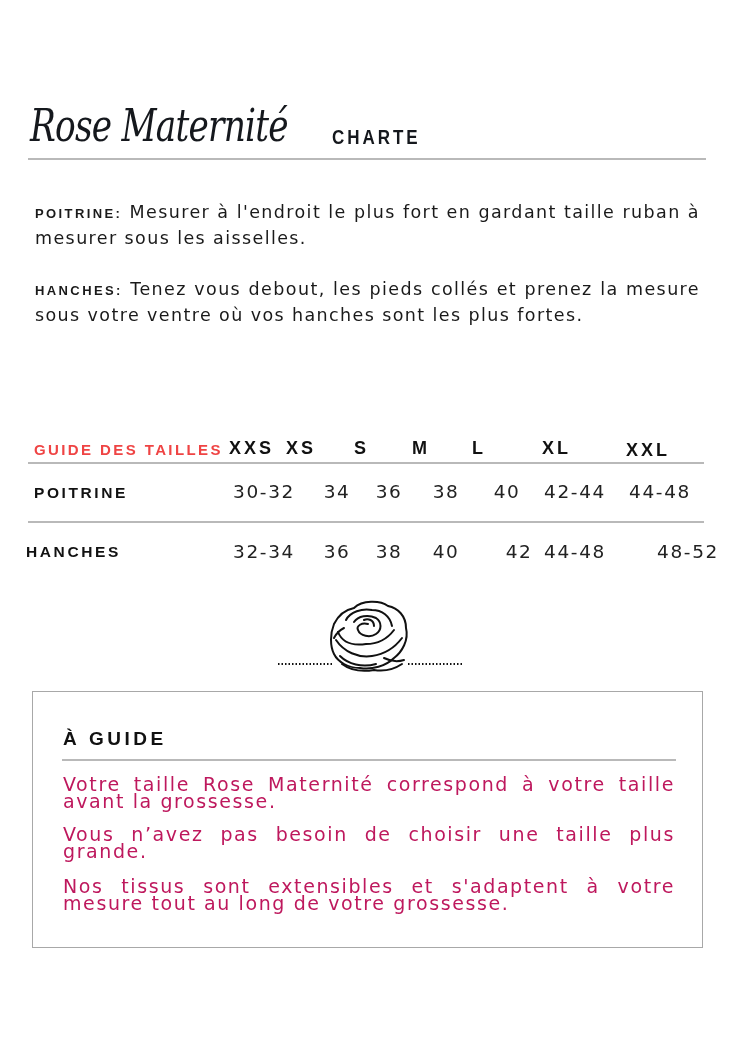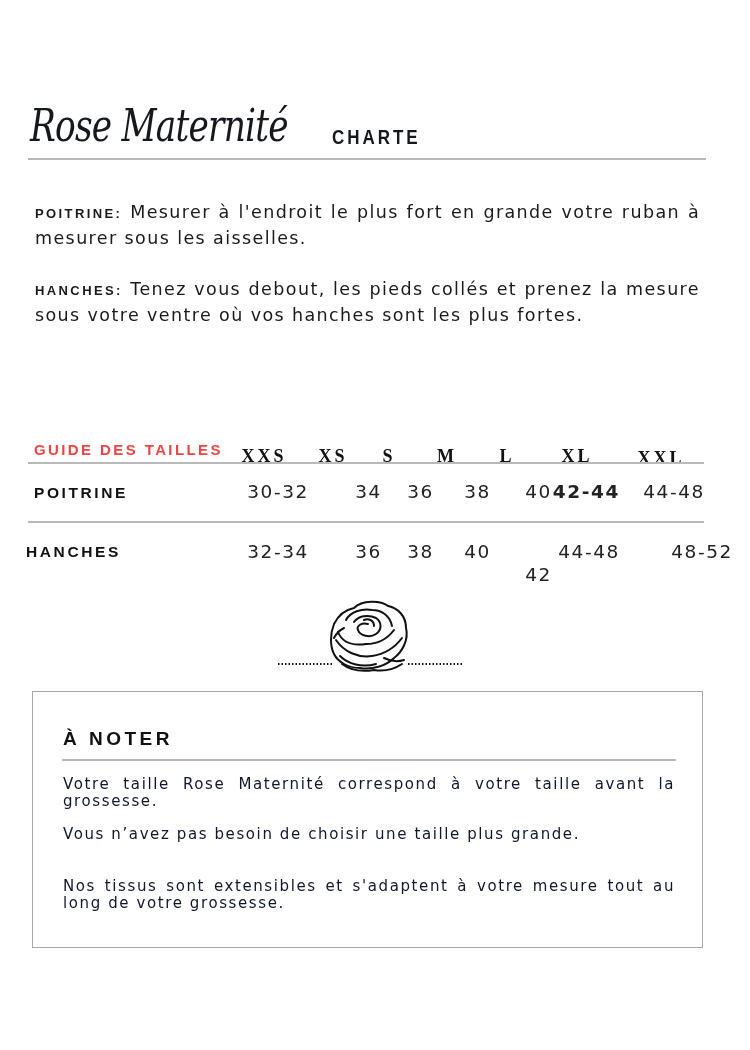--- a/index.html
+++ b/index.html
@@ -9,80 +9,80 @@
   .brand-script { left: 30px; top: 100px; font-family: "DejaVu Serif", serif; font-style: italic; font-size: 44px; letter-spacing: -1px; color: #15181d; font-weight: normal; transform: scaleX(0.78); transform-origin: left center; white-space: nowrap; }
   .charte { left: 332px; top: 126px; font-family: "Liberation Sans", sans-serif; font-weight: bold; font-size: 20px; letter-spacing: 3.5px; color: #15181d; transform: scaleX(0.85); transform-origin: left center; }
   .title-rule { left: 28px; top: 158px; width: 678px; height: 2px; background: #b9b9b9; }
 
   .para { left: 35px; width: 665px; font-family: "DejaVu Sans", sans-serif; font-size: 17.5px; line-height: 25px; letter-spacing: 1.4px; text-align: justify; color: #1a1a1a; }
   .para b { font-family: "Liberation Sans", sans-serif; font-weight: bold; letter-spacing: 2.4px; font-size: 13px; }
   .para1 { top: 200px; }
   .para2 { top: 277px; }
 
   .th-label { font-family: "Liberation Sans", sans-serif; font-weight: bold; letter-spacing: 2.4px; color: #ef4444; font-size: 15px; }
-  .th-size { font-family: Liberation Serif, serif; font-weight: bold; font-size: 18px; letter-spacing: 3px; color: #111; text-align: center; width: 70px; margin-top: 8px; }
+  .th-size { font-family: Liberation Sans, sans-serif; font-weight: bold; font-size: 18px; letter-spacing: 3px; color: #111; text-align: left; width: 70px; }
   .row-label { font-family: "Liberation Sans", sans-serif; font-weight: bold; letter-spacing: 2.6px; font-size: 15.5px; color: #111; }
-  .cell { font-family: "DejaVu Sans", sans-serif; font-size: 18.5px; letter-spacing: 1.6px; color: #222; text-align: right; width: 90px; }
+  .cell { font-family: "DejaVu Sans", sans-serif; font-size: 18.5px; letter-spacing: 1.6px; color: #222; text-align: center; width: 90px; }
   .table-rule { left: 28px; width: 676px; height: 2px; background: #b9b9b9; }
 
   .rose { left: 276px; top: 598px; width: 188px; height: 80px; }
 
   .note-box { left: 32px; top: 691px; width: 671px; height: 257px; border: 1.5px solid #a8a8a8; box-sizing: border-box; }
   .note-title { left: 63px; top: 728px; font-family: "Liberation Sans", sans-serif; font-weight: bold; font-size: 19px; letter-spacing: 3.5px; color: #111; }
   .note-rule { left: 62px; top: 759px; width: 614px; height: 2px; background: #b9b9b9; }
-  .note-p { left: 63px; width: 612px; font-family: "DejaVu Sans", sans-serif; font-size: 15px; line-height: 17px; letter-spacing: 1.6px; text-align: justify; color: #0f172a; }
+  .note-p { left: 63px; width: 612px; font-family: "DejaVu Sans", sans-serif; font-size: 19px; line-height: 17px; letter-spacing: 1.6px; text-align: justify; color: #be185d; }
 </style>
 </head>
 <body>
 
 <div class="abs brand-script">Rose Maternité</div>
 <div class="abs charte">CHARTE</div>
 <div class="abs title-rule"></div>
 
 <div class="abs para para1">
   <b>POITRINE:</b>
-  <span>Mesurer à l'endroit le plus fort en grande votre ruban à mesurer sous les aisselles.</span>
+  <span>Mesurer à l'endroit le plus fort en gardant taille ruban à mesurer sous les aisselles.</span>
 </div>
 <div class="abs para para2">
   <b>HANCHES:</b>
   <span>Tenez vous debout, les pieds collés et prenez la mesure sous votre ventre où vos hanches sont les plus fortes.</span>
 </div>
 
 <div>
   <div class="abs th-label" style="left:34px; top:441px;">GUIDE DES TAILLES</div>
   <div class="abs th-size" style="left:229px; top:438px;">XXS</div>
-  <div class="abs th-size" style="left:298px; top:438px;">XS</div>
+  <div class="abs th-size" style="left:286px; top:438px;">XS</div>
   <div class="abs th-size" style="left:354px; top:438px;">S</div>
   <div class="abs th-size" style="left:412px; top:438px;">M</div>
   <div class="abs th-size" style="left:472px; top:438px;">L</div>
   <div class="abs th-size" style="left:542px; top:438px;">XL</div>
   <div class="abs th-size" style="left:626px; top:440px;">XXL</div>
 
   <div class="abs table-rule" style="top:462px;"></div>
 
   <div>
     <div class="abs row-label" style="left:34px; top:484px;">POITRINE</div>
     <div class="abs cell" style="left:219px; top:481px;">30-32</div>
     <div class="abs cell" style="left:292px; top:481px;">34</div>
     <div class="abs cell" style="left:344px; top:481px;">36</div>
     <div class="abs cell" style="left:401px; top:481px;">38</div>
     <div class="abs cell" style="left:462px; top:481px;">40</div>
-    <div class="abs cell" style="left:530px; top:481px;font-weight:bold;">42-44</div>
+    <div class="abs cell" style="left:530px; top:481px;">42-44</div>
     <div class="abs cell" style="left:615px; top:481px;">44-48</div>
   </div>
 
   <div class="abs table-rule" style="top:521px;"></div>
 
   <div>
     <div class="abs row-label" style="left:26px; top:543px;">HANCHES</div>
     <div class="abs cell" style="left:219px; top:541px;">32-34</div>
     <div class="abs cell" style="left:292px; top:541px;">36</div>
     <div class="abs cell" style="left:344px; top:541px;">38</div>
     <div class="abs cell" style="left:401px; top:541px;">40</div>
-    <div class="abs cell" style="left:462px; top:541px;margin-top:23px;">42</div>
+    <div class="abs cell" style="left:474px; top:541px;">42</div>
     <div class="abs cell" style="left:530px; top:541px;">44-48</div>
     <div class="abs cell" style="left:643px; top:541px;">48-52</div>
   </div>
 </div>
 
 <div class="abs rose">
   <svg width="188" height="80" viewBox="0 0 188 80">
     <line x1="2" y1="66" x2="56" y2="66" stroke="#111" stroke-width="2" stroke-dasharray="1.5 2"></line>
     <line x1="132" y1="66" x2="186" y2="66" stroke="#111" stroke-width="2" stroke-dasharray="1.5 2"></line>
     <g fill="none" stroke="#111" stroke-width="2" stroke-linejoin="round" stroke-linecap="round">
@@ -94,17 +94,17 @@
       <path d="M60 42 C68 54, 82 60, 96 58 C110 56, 120 48, 126 40"></path>
       <path d="M64 58 C72 66, 86 70, 100 66"></path>
       <path d="M66 66 C74 72, 86 74, 98 72 C110 74, 120 70, 126 66"></path>
       <path d="M108 60 C116 64, 122 64, 128 62"></path>
       <path d="M58 40 C60 36, 64 32, 68 30"></path>
     </g>
   </svg>
 </div>
 
 <div class="abs note-box"></div>
-<div class="abs note-title">À NOTER</div>
+<div class="abs note-title">À GUIDE</div>
 <div class="abs note-rule"></div>
 <div class="abs note-p" style="top:776px;">Votre taille Rose Maternité correspond à votre taille avant la grossesse.</div>
 <div class="abs note-p" style="top:826px;">Vous n’avez pas besoin de choisir une taille plus grande.</div>
 <div class="abs note-p" style="top:878px;">Nos tissus sont extensibles et s'adaptent à votre mesure tout au long de votre grossesse.</div>
 
 </body></html>

